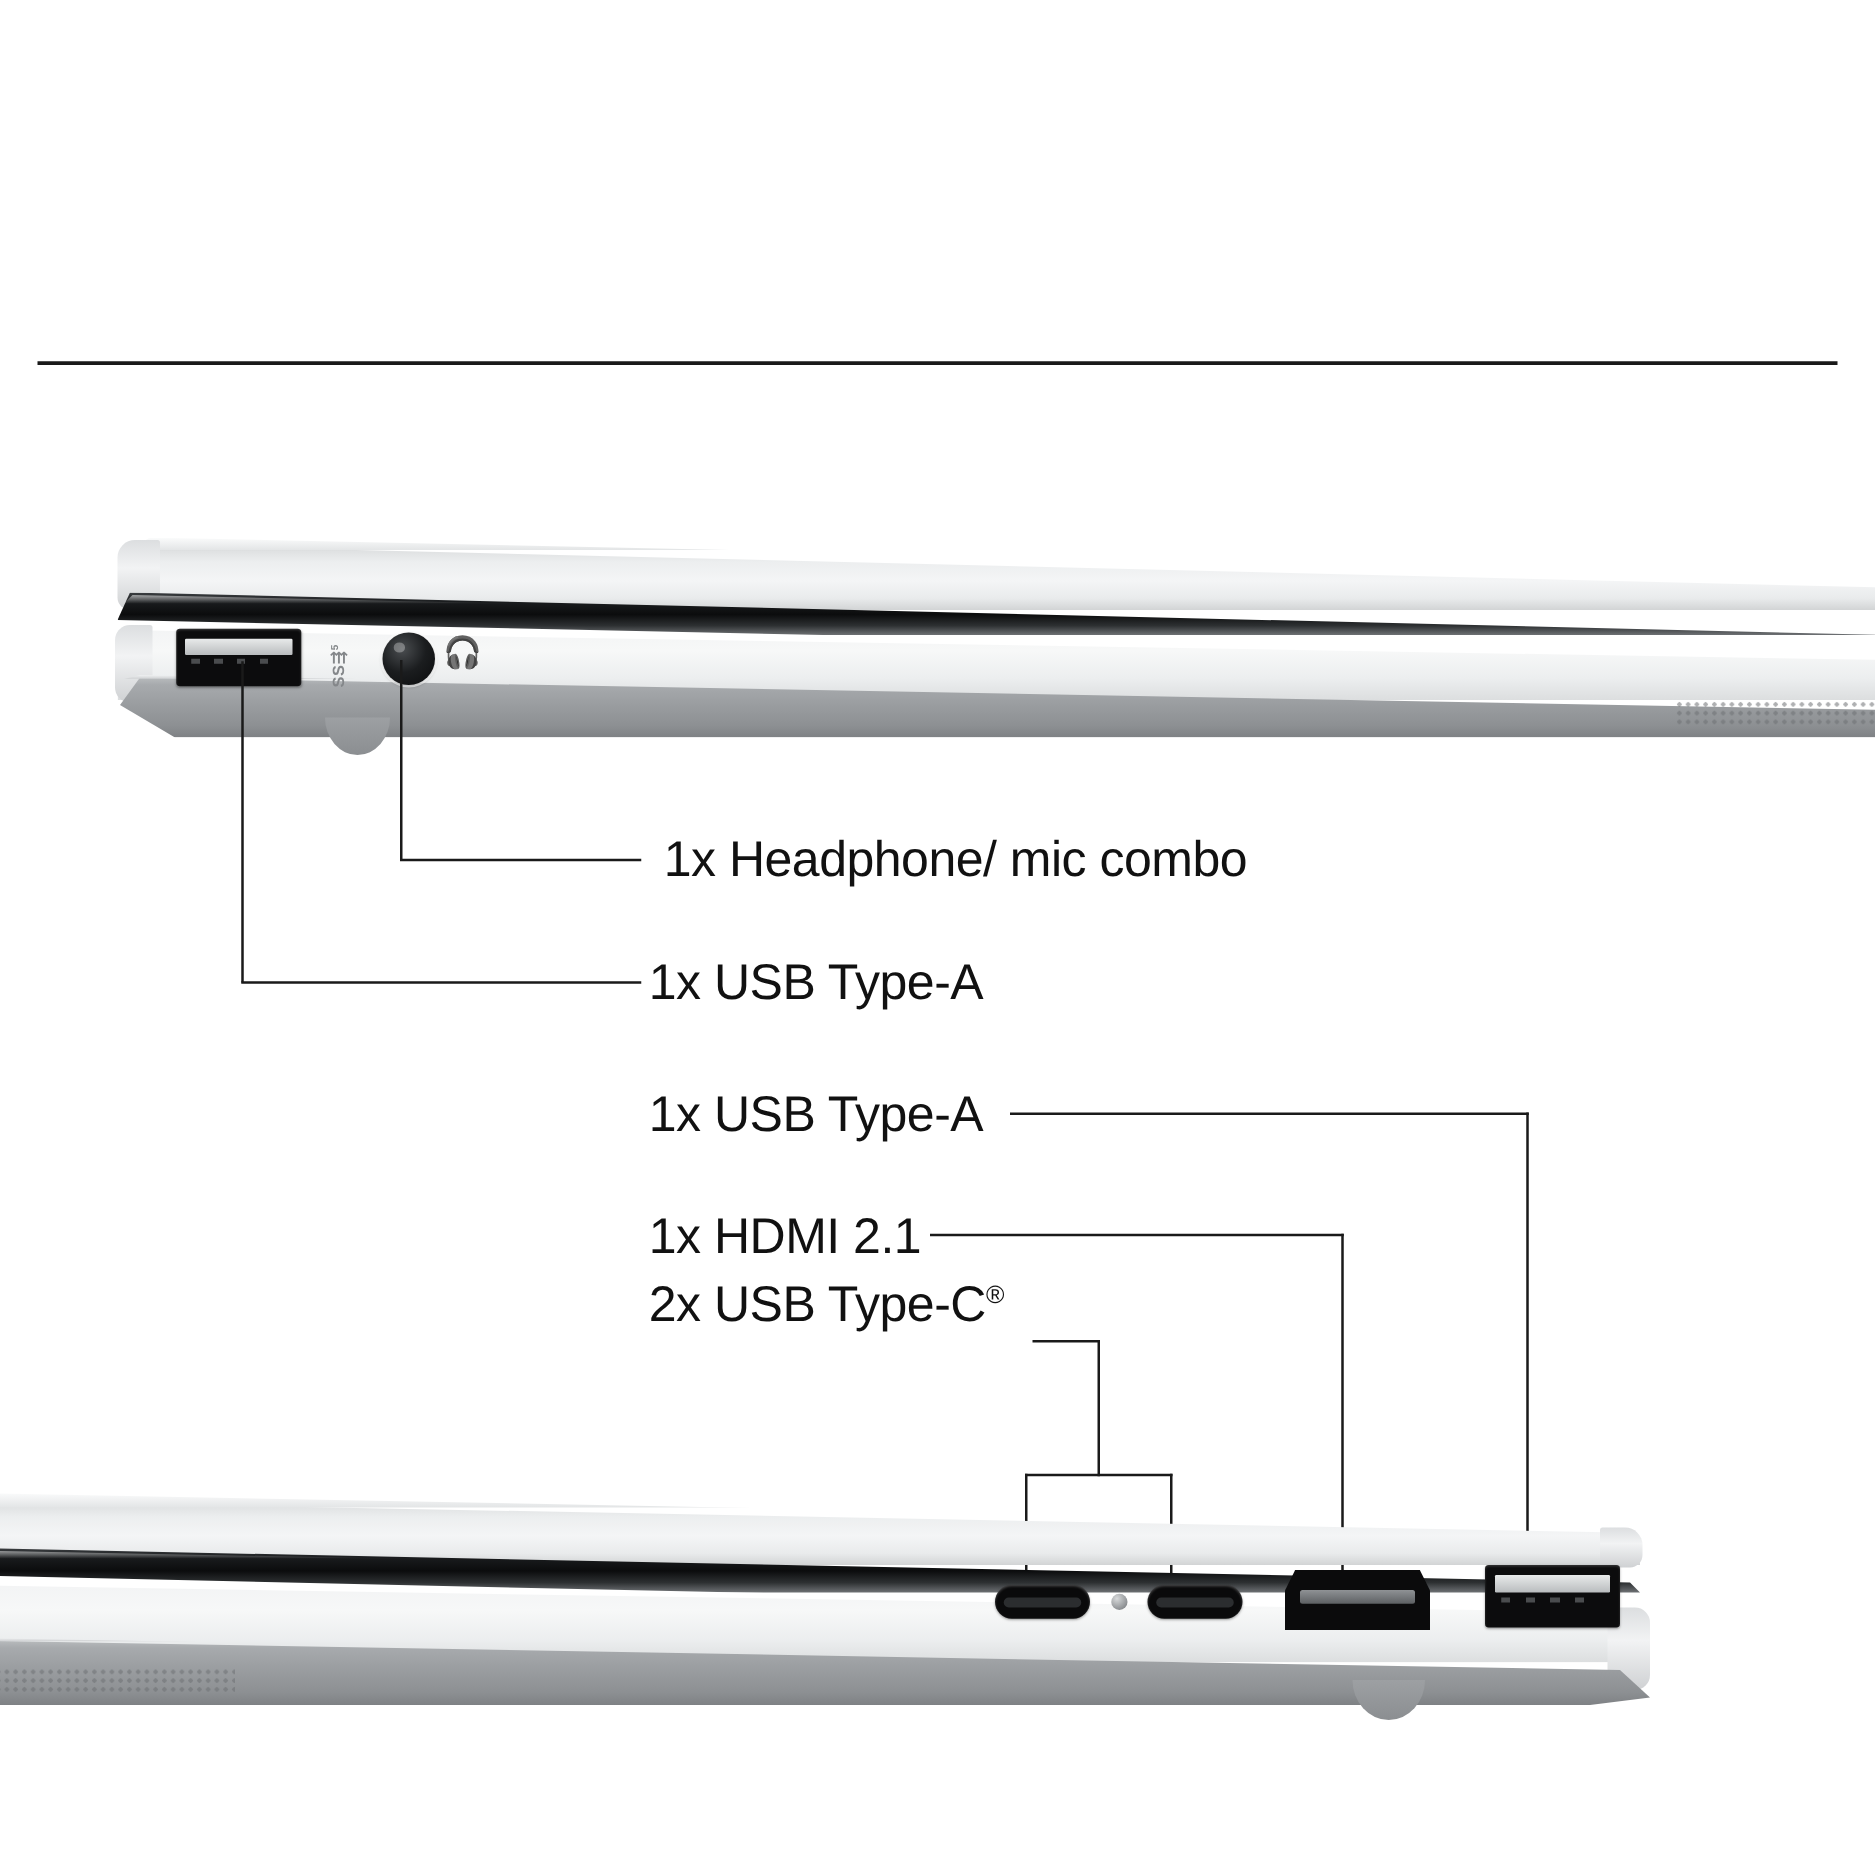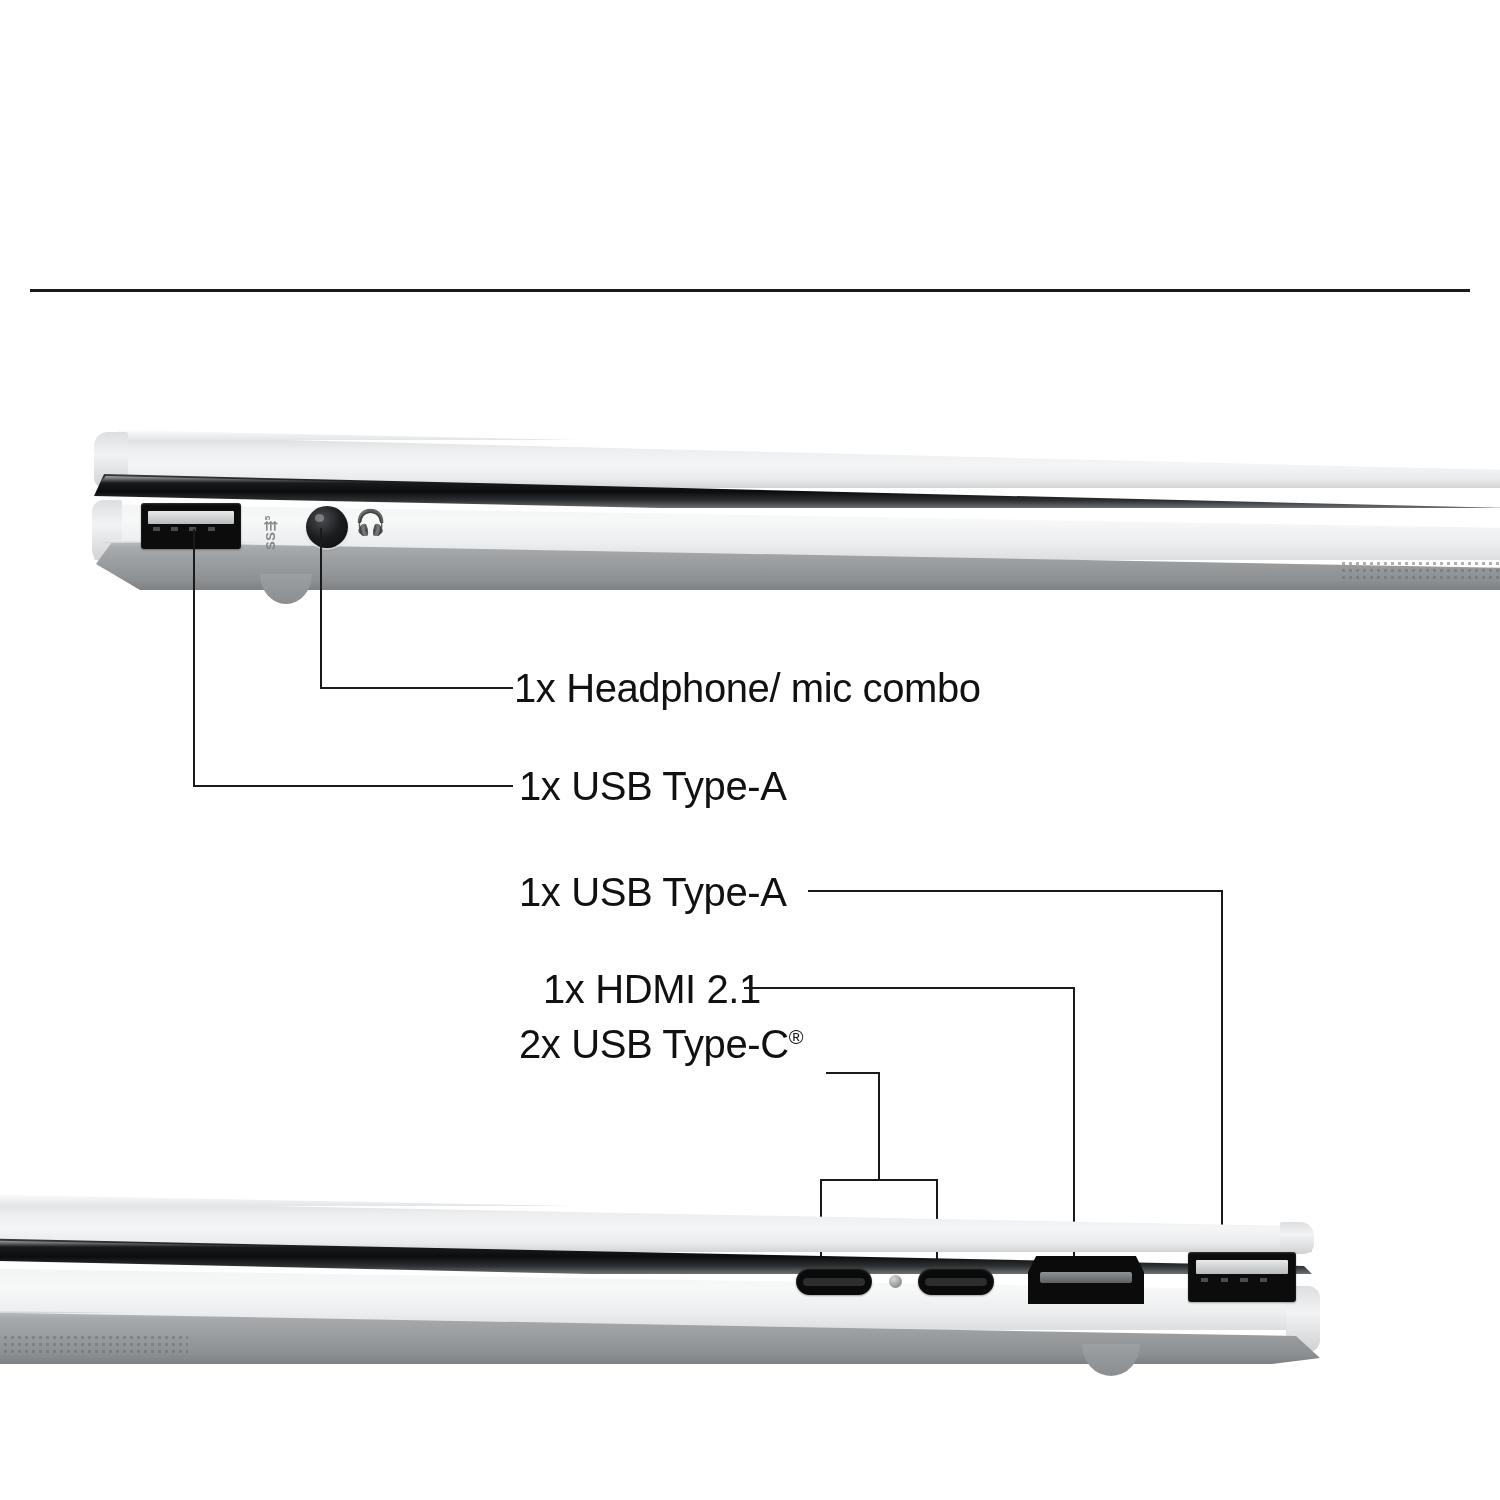--- a/index.html
+++ b/index.html
@@ -211,25 +211,25 @@
     <div class="jack" style="left:228px;top:82px;width:42px;height:42px;"></div>
     <div class="mark headset-mark" style="left:277px;top:86px;">🎧</div>
   </div>
 
   <div class="lead-v" style="left:193px;top:529px;height:257px;"></div>
   <div class="lead-h" style="left:193px;top:785px;width:320px;"></div>
 
   <div class="lead-v" style="left:320px;top:528px;height:160px;"></div>
   <div class="lead-h" style="left:320px;top:687px;width:193px;"></div>
 
-  <div class="callout" style="left:514px;top:668px;text-align:center;">1x Headphone/ mic combo</div>
+  <div class="callout" style="left:531px;top:668px;text-align:center;">1x Headphone/ mic combo</div>
   <div class="callout" style="left:519px;top:766px;">1x USB Type-A</div>
 
   <div class="callout" style="left:519px;top:872px;">1x USB Type-A</div>
-  <div class="callout" style="left:519px;top:969px;margin-left:24px;">1x HDMI 2.1</div>
+  <div class="callout" style="left:519px;top:969px;">1x HDMI 2.1</div>
   <div class="callout" style="left:519px;top:1024px;">
     <span>2x USB Type-C</span><span class="reg">®</span>
   </div>
 
   <div class="lead-h" style="left:808px;top:890px;width:415px;"></div>
   <div class="lead-v" style="left:1221px;top:890px;height:370px;"></div>
 
   <div class="lead-h" style="left:744px;top:987px;width:331px;"></div>
   <div class="lead-v" style="left:1073px;top:987px;height:278px;"></div>
 

